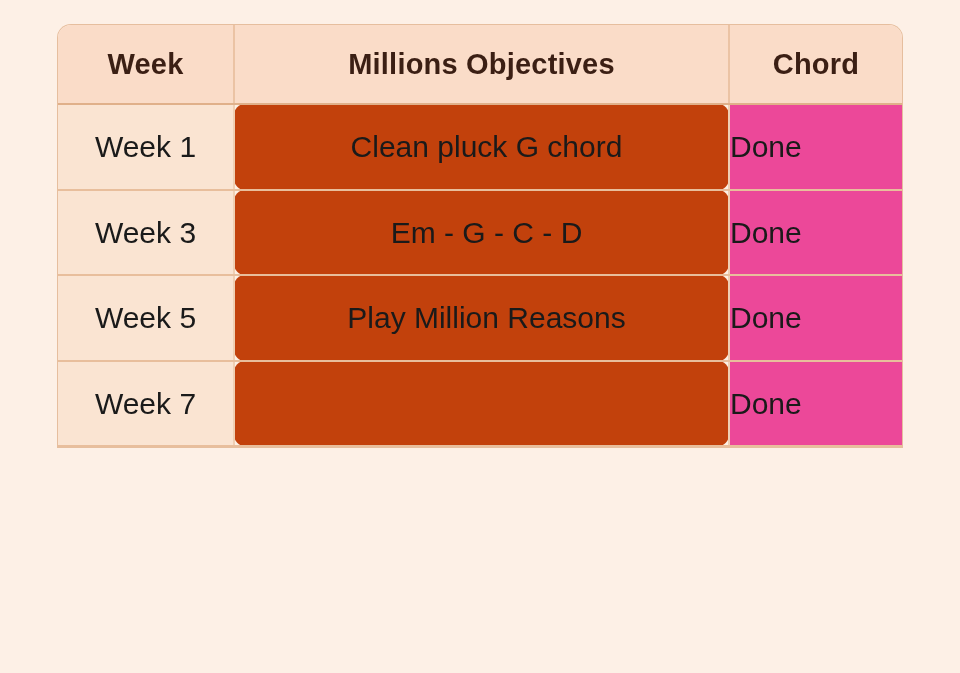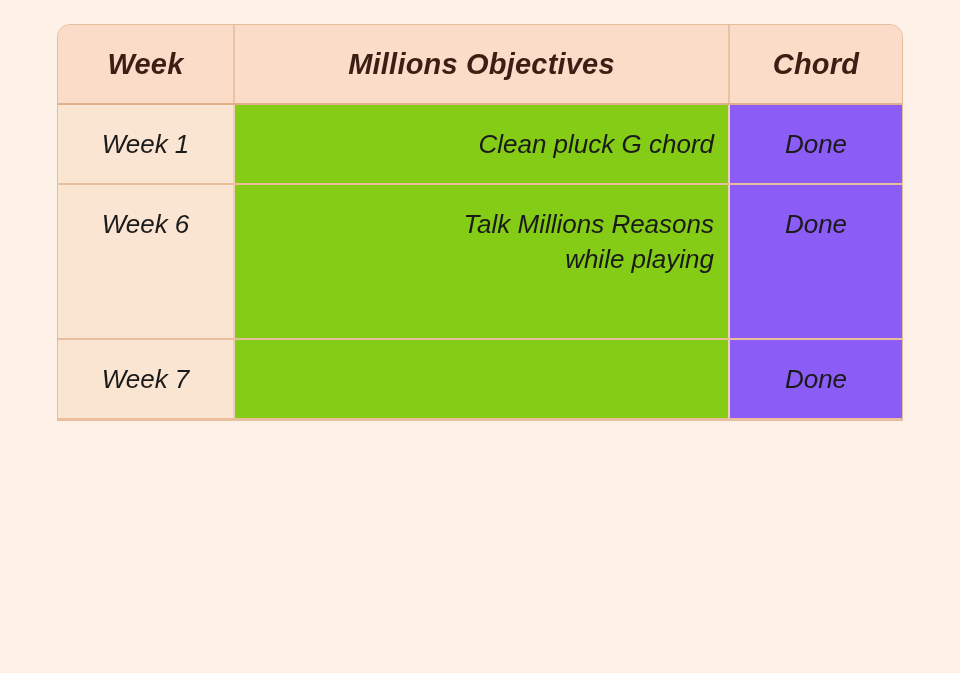--- a/index.html
+++ b/index.html
@@ -12,21 +12,20 @@
     background: #FDF0E6;
     font-family: "Liberation Sans", sans-serif;
     overflow: hidden;
   }
 
   #page {
     position: relative;
     width: 960px;
     height: 607px;
     overflow: hidden;
-    font-style: italic;
   }
 
   
   #table-wrap {
     position: absolute;
     left: 58px;
     top: 25px;
     width: 844px;
     border-top-left-radius: 13px;
     border-top-right-radius: 13px;
@@ -56,51 +55,52 @@
     text-align: center;
     vertical-align: middle;
     border-right: 2px solid #EBC3A4;
     border-bottom: 2px solid #E0B08A;
     letter-spacing: 0.2px;
   }
   thead th.last { border-right: none; }
 
   
   tbody td {
-    font-size: 26px;
+    font-size: 30px;
     color: #1A1A1A;
     padding: 0;
     border-bottom: 2px solid #E8BE9C;
     border-right: 2px solid #EFCFB4;
     vertical-align: top;
   }
   tbody td.cell-status { border-right: none; }
 
   tbody td .cell-inner {
     display: block;
     padding-top: 22px;
     padding-bottom: 22px;
     line-height: 1.32;
   }
 
   td.cell-week {
     background: #FAE4D2;
     text-align: center;
   }
   td.cell-obj {
-    background: #84cc16;
-    text-align: right;
+    background: #c2410c;
+    text-align: center;
+    border-radius: 11px;
   }
   td.cell-obj .cell-inner {
     padding-left: 24px;
     padding-right: 14px;
   }
   td.cell-status {
-    background: #8b5cf6;
-    text-align: center;
+    background: #ec4899;
+    text-align: left;
     margin-left: 12px;
   }
 
   
   tr.row-tall td.cell-week .cell-inner,
   tr.row-tall td.cell-status .cell-inner {
     padding-bottom: 96px;
   }
 
   .obj-line { display: block; }
@@ -136,37 +136,49 @@
             <span class="cell-inner">
               <span class="obj-line">Clean pluck G chord</span>
             </span>
           </td>
           <td class="cell-status">
             <span class="cell-inner">Done</span>
           </td>
         </tr>
 
 
-
-
-
-        <tr class="row-tall">
+        <tr>
           <td class="cell-week">
-            <span class="cell-inner">Week 6</span>
+            <span class="cell-inner">Week 3</span>
           </td>
           <td class="cell-obj">
             <span class="cell-inner">
-              <span class="obj-line">Talk Millions Reasons</span>
-              <span class="obj-line">while playing</span>
+              <span class="obj-line">Em - G - C - D</span>
             </span>
           </td>
           <td class="cell-status">
             <span class="cell-inner">Done</span>
           </td>
         </tr>
+
+
+        <tr>
+          <td class="cell-week">
+            <span class="cell-inner">Week 5</span>
+          </td>
+          <td class="cell-obj">
+            <span class="cell-inner">
+              <span class="obj-line">Play Million Reasons</span>
+            </span>
+          </td>
+          <td class="cell-status">
+            <span class="cell-inner">Done</span>
+          </td>
+        </tr>
+
 
         <tr>
           <td class="cell-week">
             <span class="cell-inner">Week 7</span>
           </td>
           <td class="cell-obj">
             <span class="cell-inner">
               
             </span>
           </td>

